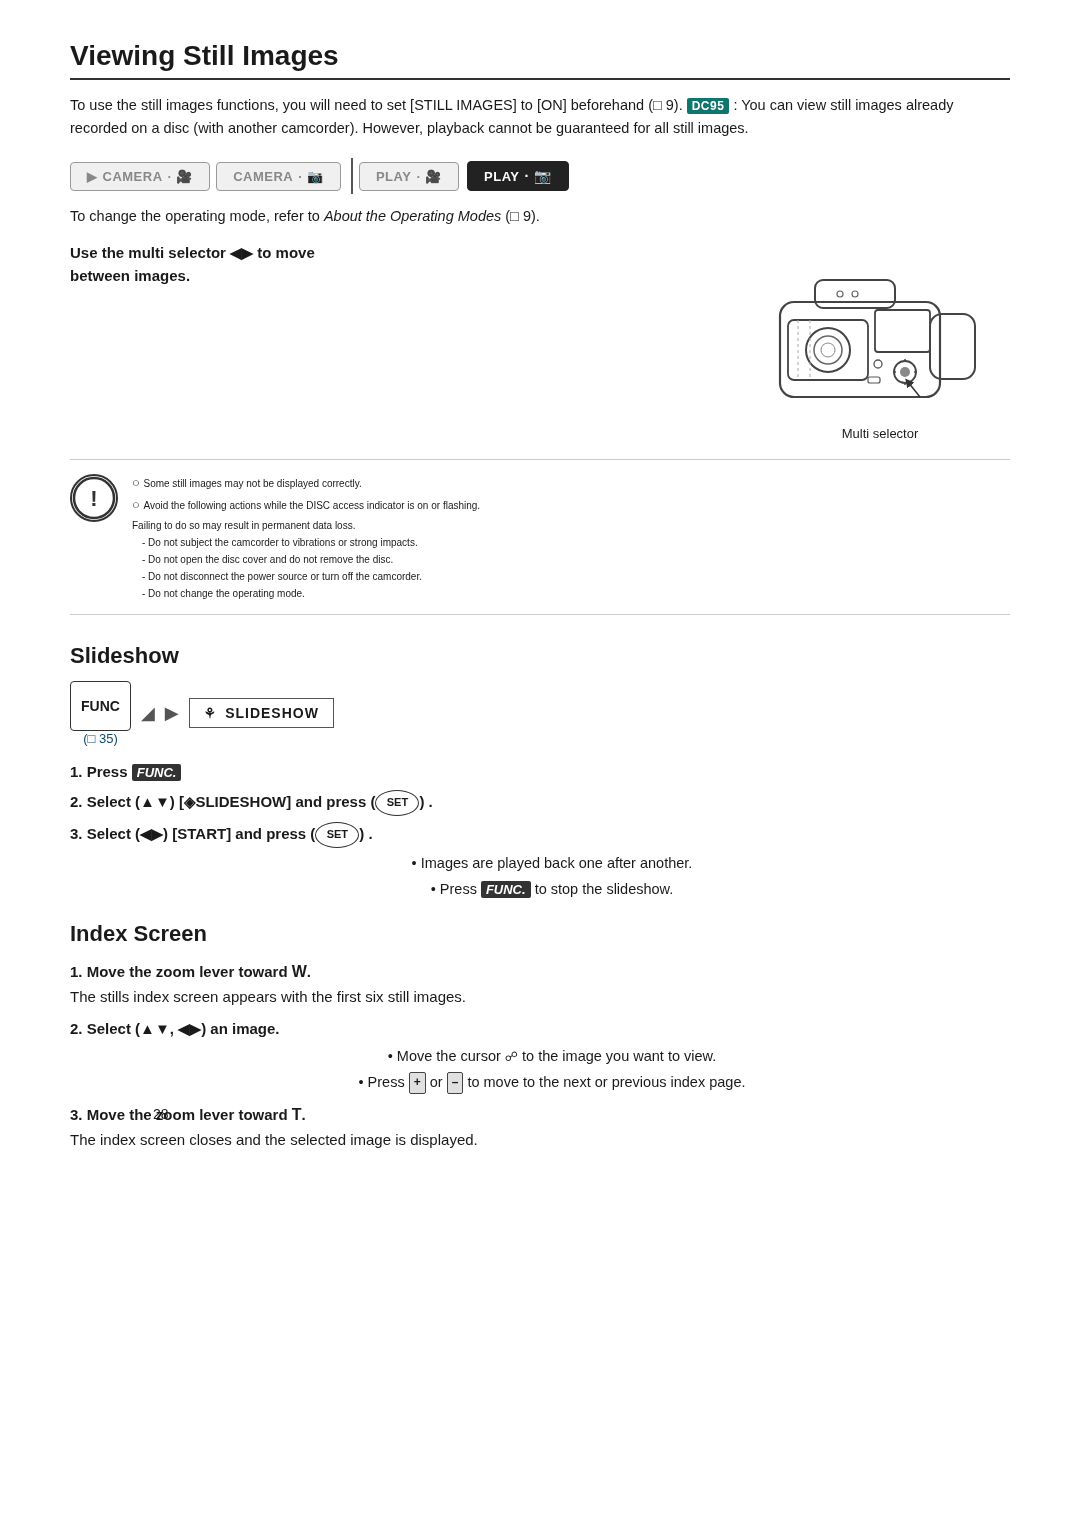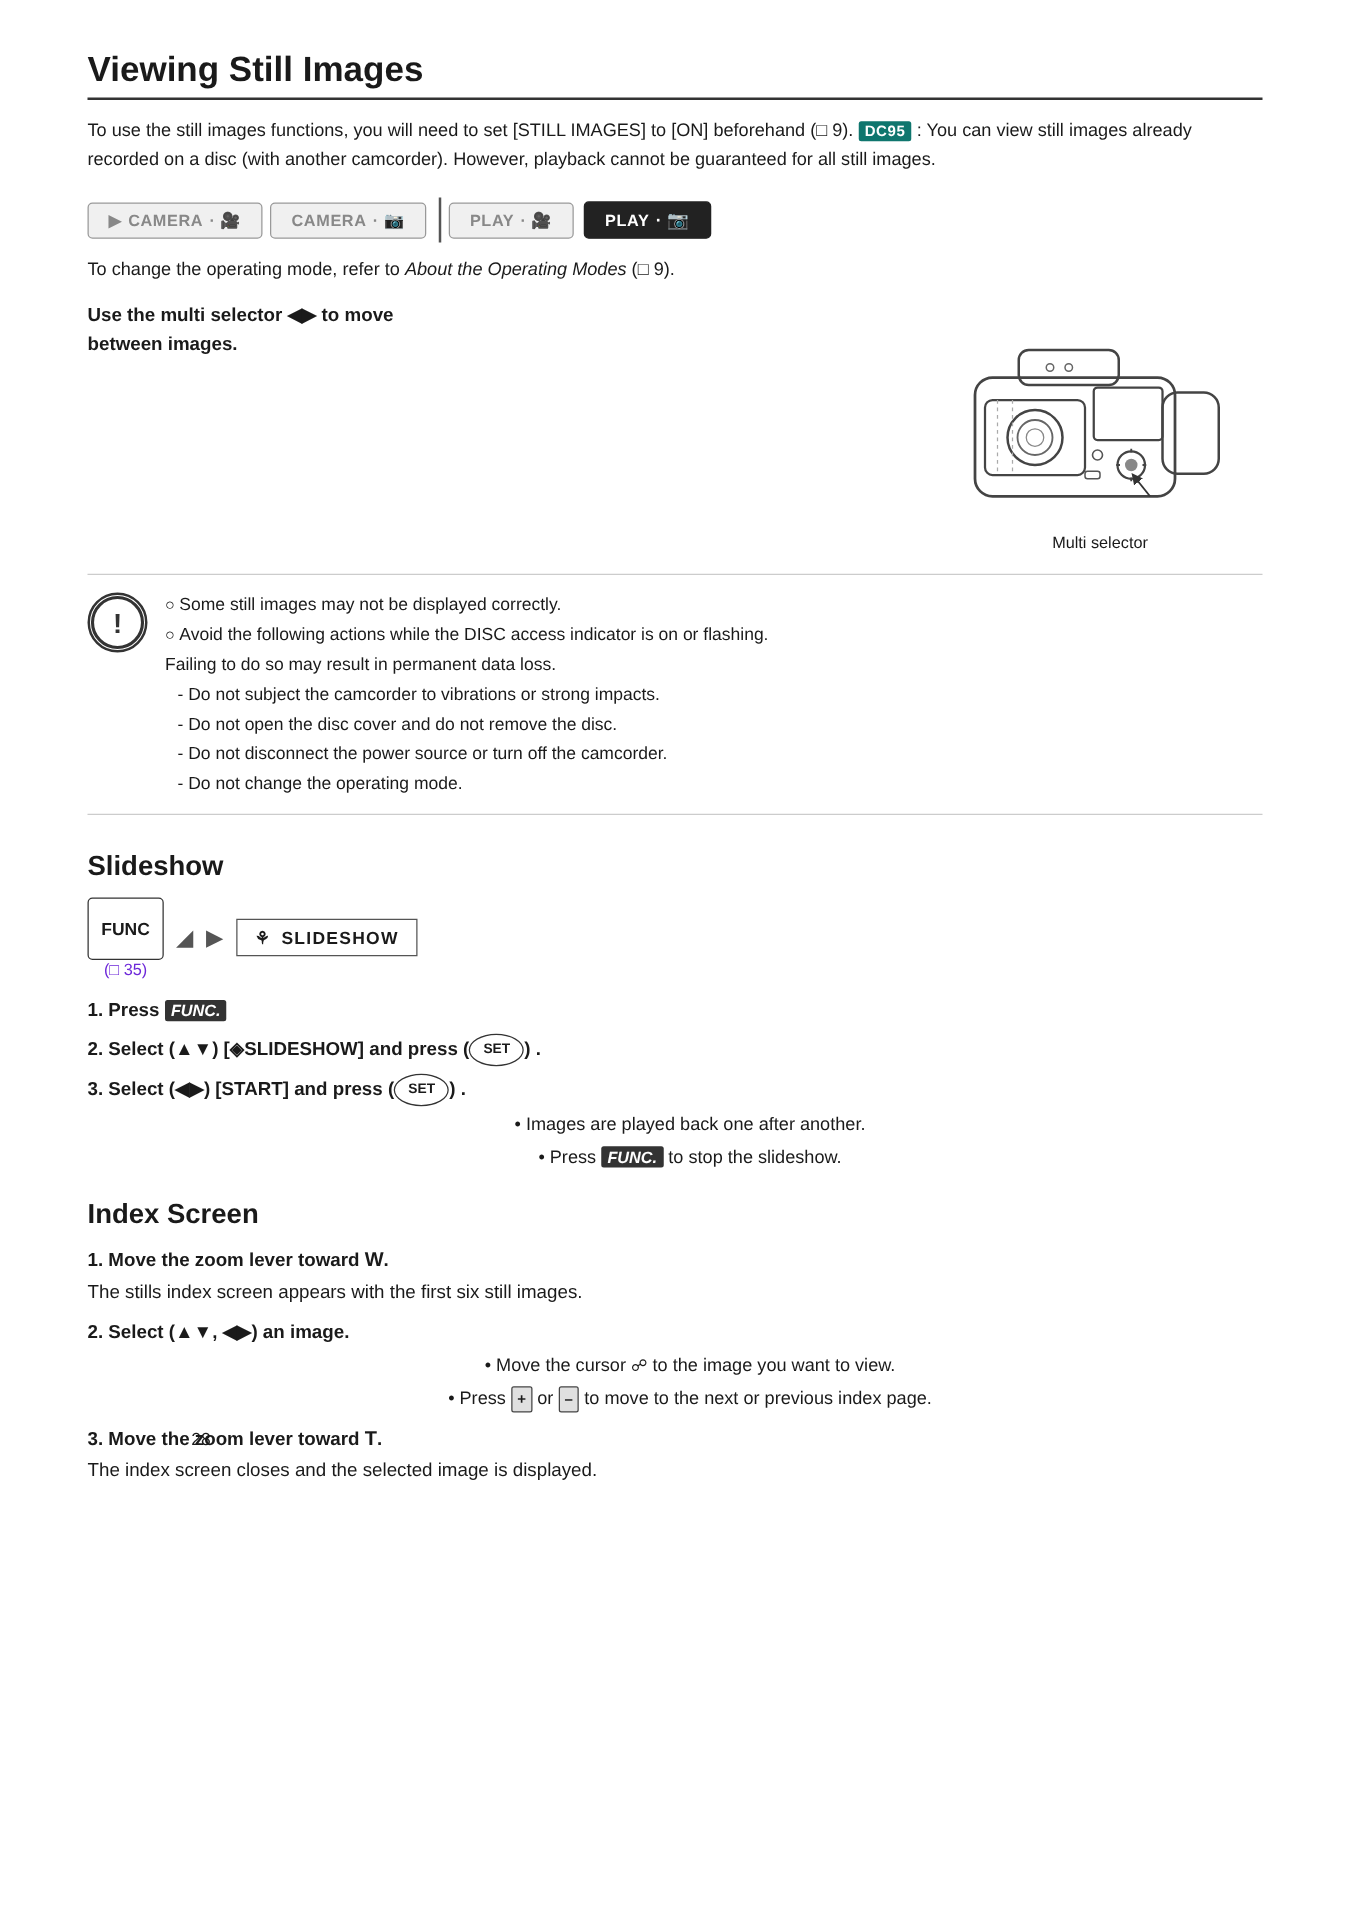--- a/index.html
+++ b/index.html
@@ -121,21 +121,21 @@
       display: flex;
       align-items: center;
       justify-content: center;
       font-size: 22px;
       font-weight: bold;
       flex-shrink: 0;
       margin-top: 2px;
     }
 
     .warning-content {
-      font-size: 14px;
+      font-size: 10px;
       line-height: 1.7;
     }
 
     .warning-content ul {
       margin-left: 10px;
       list-style: none;
     }
 
     .warning-content ul li::before {
       content: "- ";
@@ -163,21 +163,21 @@
       border: 1.5px solid #333;
       border-radius: 4px;
       padding: 16px 10px;
       font-size: 14px;
       font-weight: bold;
       display: inline-block;
     }
 
     .func-ref {
       font-size: 13px;
-      color: #6d28d9;
+      color: #0c4a6e;
     }
 
     .arrow-icon {
       font-size: 18px;
       color: #555;
     }
 
     .slideshow-box {
       border: 1.5px solid #555;
       padding: 6px 14px;

